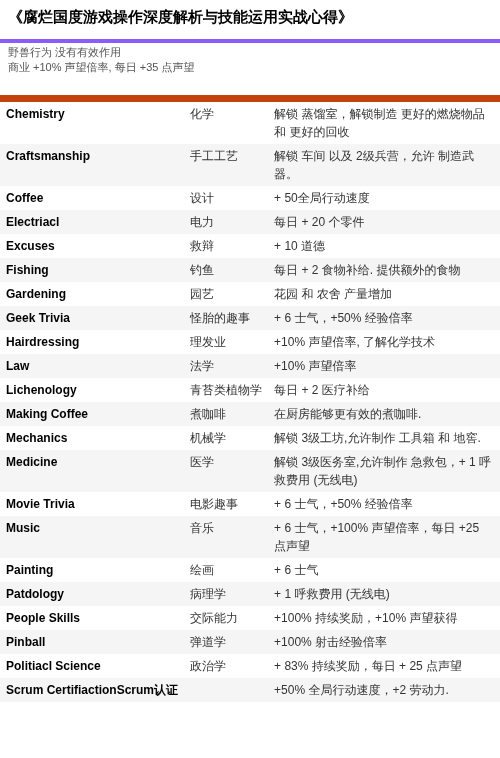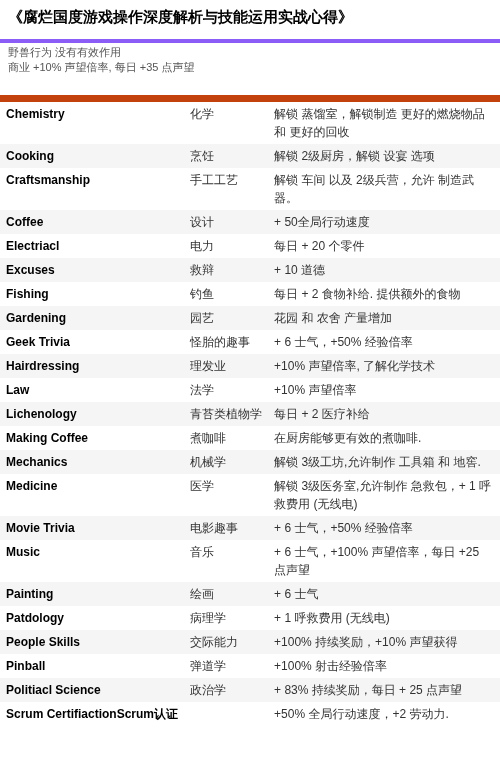--- a/index.html
+++ b/index.html
@@ -66,25 +66,20 @@
   <span>野兽行为    没有有效作用</span><br>
   <span>商业    +10% 声望倍率, 每日 +35 点声望</span>
 </div>
 
 <table>
   <tbody id="table-body">
   <tr>
         <td>Chemistry</td>
         <td>化学</td>
         <td>解锁 蒸馏室，解锁制造 更好的燃烧物品 和 更好的回收</td>
-      </tr>
-      <tr>
-        <td>Cooking</td>
-        <td>烹饪</td>
-        <td>解锁 2级厨房，解锁 设宴 选项</td>
       </tr>
       <tr>
         <td>Craftsmanship</td>
         <td>手工工艺</td>
         <td>解锁 车间 以及 2级兵营，允许 制造武器。</td>
       </tr>
       <tr>
         <td>Coffee</td>
         <td>设计</td>
         <td>+ 50全局行动速度</td>

